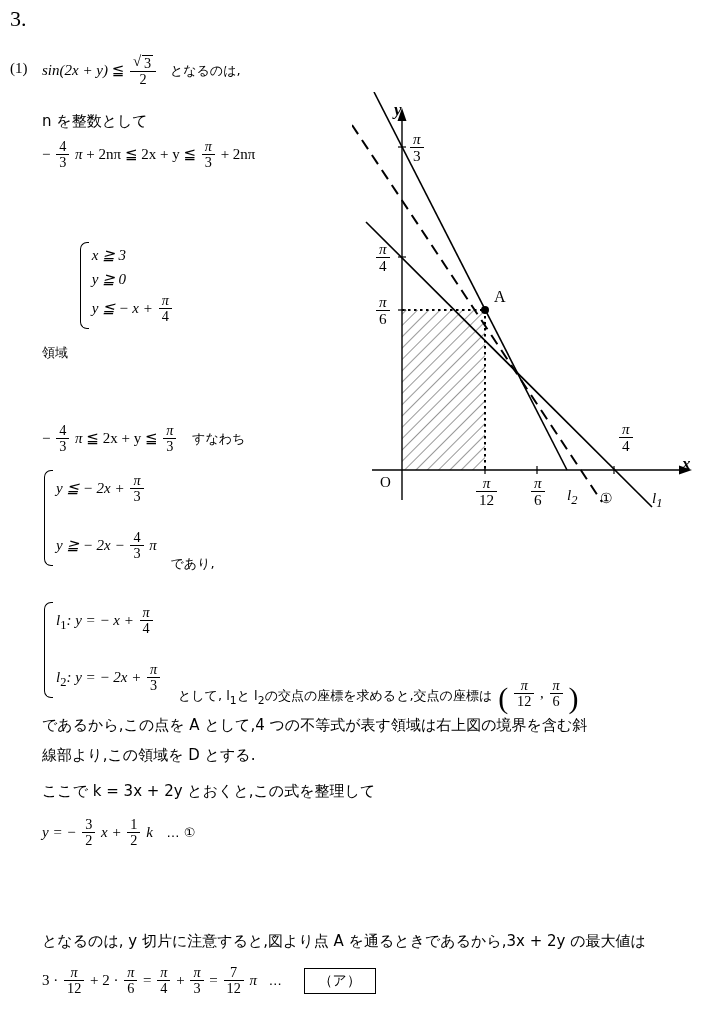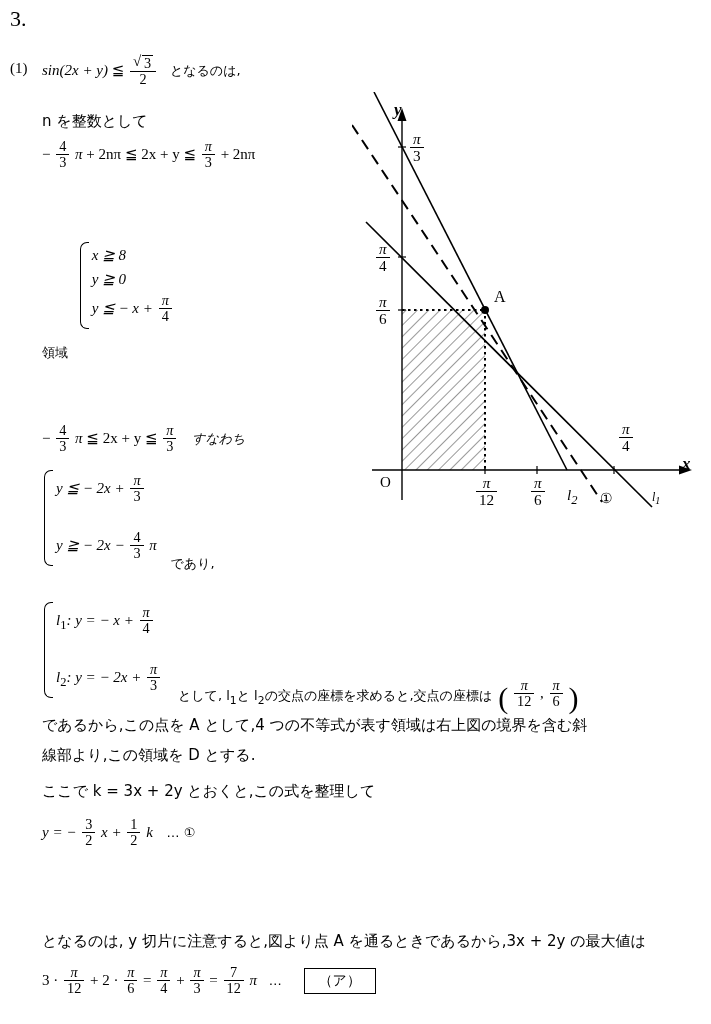--- a/index.html
+++ b/index.html
@@ -84,21 +84,21 @@
       <span class="num mi">π</span>
       <span class="den">3</span>
     </span>
     <span>+ 2nπ</span>
   </div>
 
 
   <div class="line" style="left:42px;top:240px;">
     <span class="jp" style="position:relative;top:44px;">領域</span>
     <span class="cases" style="margin-left:6px;">
-      <span class="row mi">x ≧ 8</span>
+      <span class="row mi">x ≧ 3</span>
       <span class="row mi">y ≧ 0</span>
       <span class="row">
         <span class="mi">y ≦ − x +</span>
         <span class="frac">
           <span class="num mi">π</span>
           <span class="den">4</span>
         </span>
       </span>
     </span>
   </div>
@@ -109,21 +109,21 @@
     <span class="frac">
       <span class="num">4</span>
       <span class="den">3</span>
     </span>
     <span class="mi">π</span>
     <span>≦ 2x + y ≦</span>
     <span class="frac">
       <span class="num mi">π</span>
       <span class="den">3</span>
     </span>
-    <span class="jp" style="margin-left:10px;font-style:italic;">すなわち</span>
+    <span class="jp" style="margin-left:10px;">すなわち</span>
   </div>
 
   <div class="line" style="left:42px;top:468px;">
     <span class="cases">
       <span class="row">
         <span class="mi">y ≦ − 2x +</span>
         <span class="frac">
           <span class="num mi">π</span>
           <span class="den">3</span>
         </span>
@@ -285,18 +285,18 @@
       <span class="frac"><span class="num mi">π</span><span class="den">6</span></span>
     </div>
     <div class="lbl" style="left:265px;top:330px;">
       <span class="frac"><span class="num mi">π</span><span class="den">4</span></span>
     </div>
 
     <div class="lbl" style="left:215px;top:395px;font-size:15px;font-style:italic;">
       <span>l</span><sub>2</sub>
     </div>
     <div class="lbl" style="left:248px;top:398px;font-size:14px;">①</div>
-    <div class="lbl" style="left:300px;top:398px;font-size:12px;font-style:italic;">
+    <div class="lbl" style="left:300px;top:398px;font-size:15px;font-style:italic;">
       <span>l</span><sub>1</sub>
     </div>
   </div>
 
 </div>
 
 </body></html>

